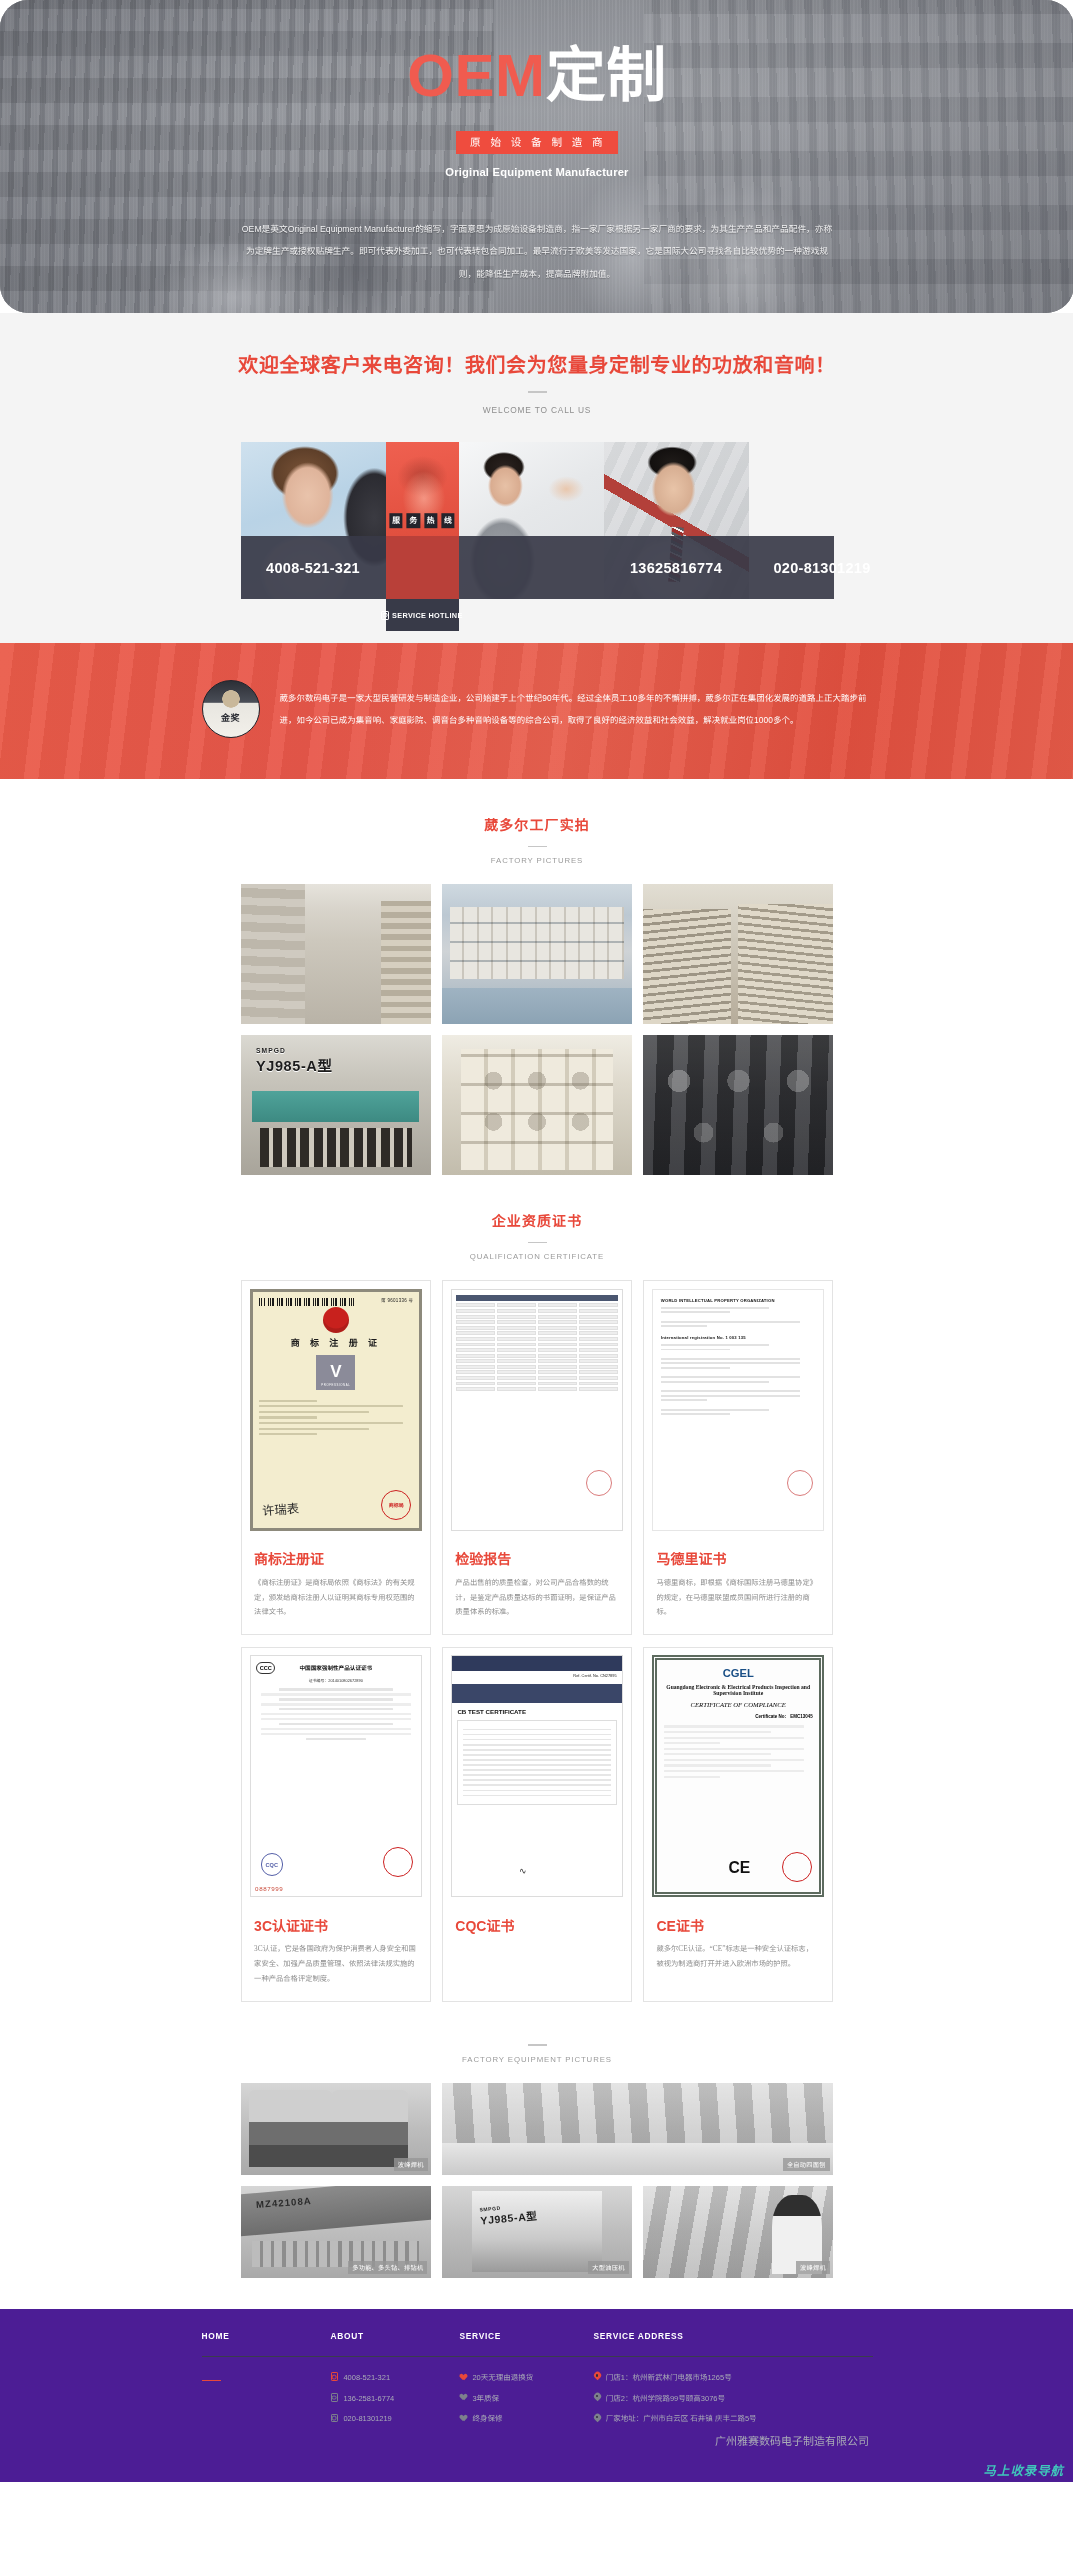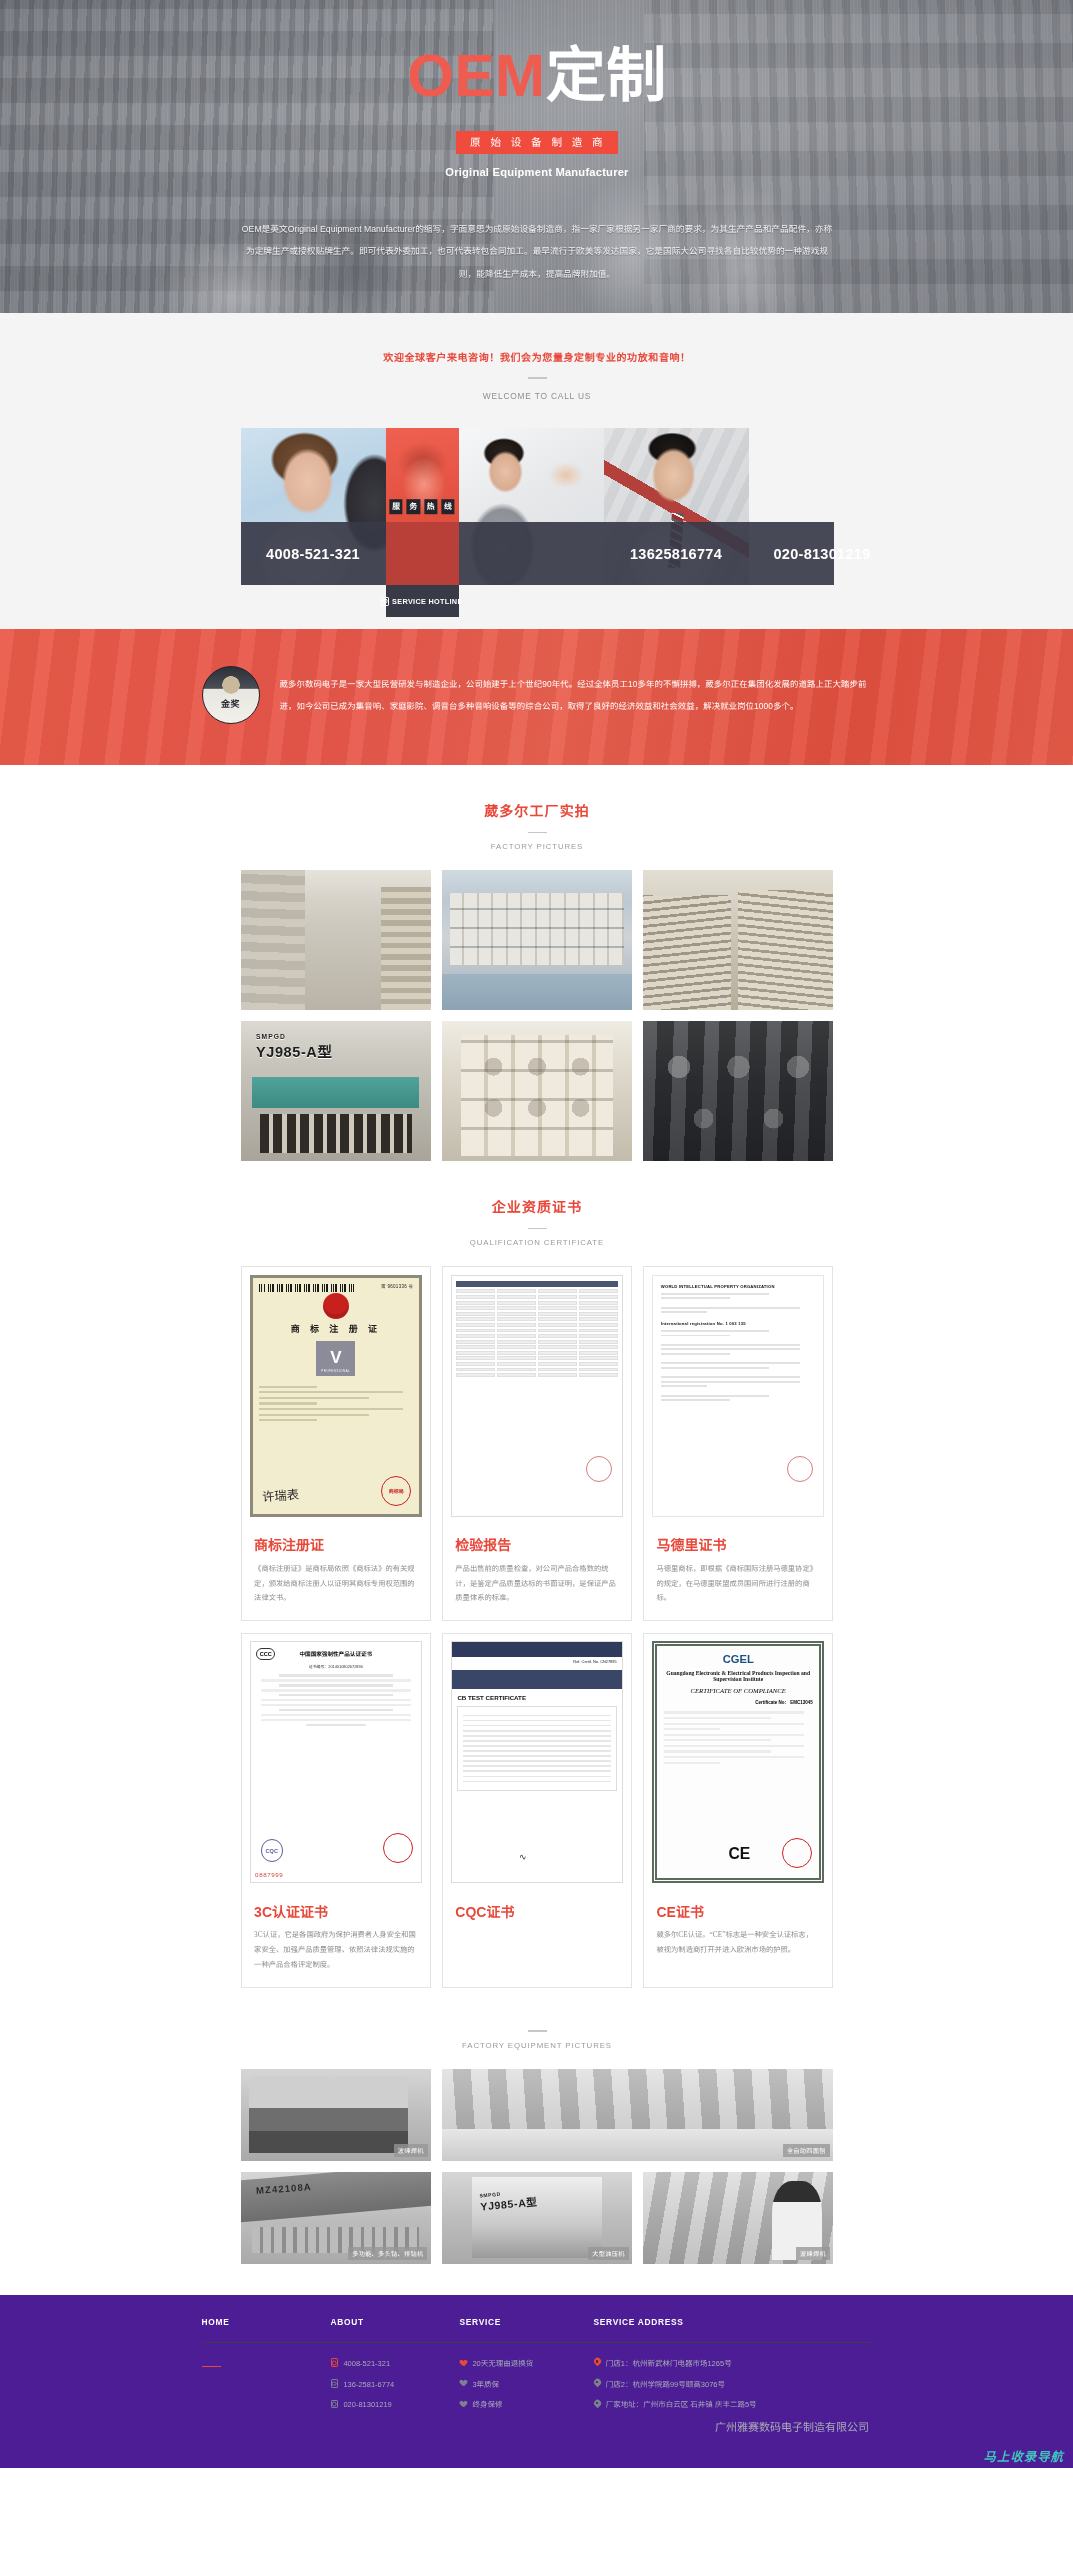--- a/index.html
+++ b/index.html
@@ -12,20 +12,21 @@
   }
   .page { width: 1074px; position: relative; overflow: hidden; }
 
   
   .hero {
     position: relative;
     width: 1074px;
     height: 313px;
     overflow: hidden;
     background: #9b9da2;
+    border-radius: 28px;
   }
   .hero-bg {
     position: absolute; inset: 0;
     background:
       linear-gradient(115deg, rgba(60,62,70,.42) 0%, rgba(120,124,132,.22) 28%, rgba(185,188,192,.18) 52%, rgba(110,112,120,.35) 78%, rgba(70,72,80,.45) 100%),
       repeating-linear-gradient(90deg, rgba(255,255,255,.07) 0px, rgba(255,255,255,.07) 1.1px, rgba(0,0,0,.04) 1.1px, rgba(0,0,0,.04) 3.4px),
       linear-gradient(180deg, #8f9197 0%, #a9abb0 35%, #9a9ca2 60%, #85878d 100%);
   }
   .hero-bg::before {
     content:""; position:absolute; left:0; top:0; width:46%; height:100%;
@@ -78,21 +79,21 @@
     text-shadow: 0 0.6px 1.1px rgba(0,0,0,.35);
   }
 
   
   .call {
     background: #f4f4f4;
     padding: 36px 0 44px;
     text-align: center;
   }
   .call-title {
-    color: #e8483a; font-size: 10px; font-weight: 700; letter-spacing: 0.6px;
+    color: #e8483a; font-size: 20px; font-weight: 700; letter-spacing: 0.6px;
   }
   .call-rule { width: 19px; height: 1.7px; background: #c6c6c6; margin: 13.4px auto 12.3px; }
   .call-en { color: #8e8e8e; font-size: 8.4px; letter-spacing: 0.8px; }
 
   .hotline-wrap { width: 593px; margin: 27px auto 0; position: relative; }
   .hotline-row { display: flex; height: 157px; position: relative; }
   .hl-panel { position: relative; overflow: hidden; }
   .hl-p1 { width: 145px; }
   .hl-p2 { width: 73px; }
   .hl-p3 { width: 145px; }

